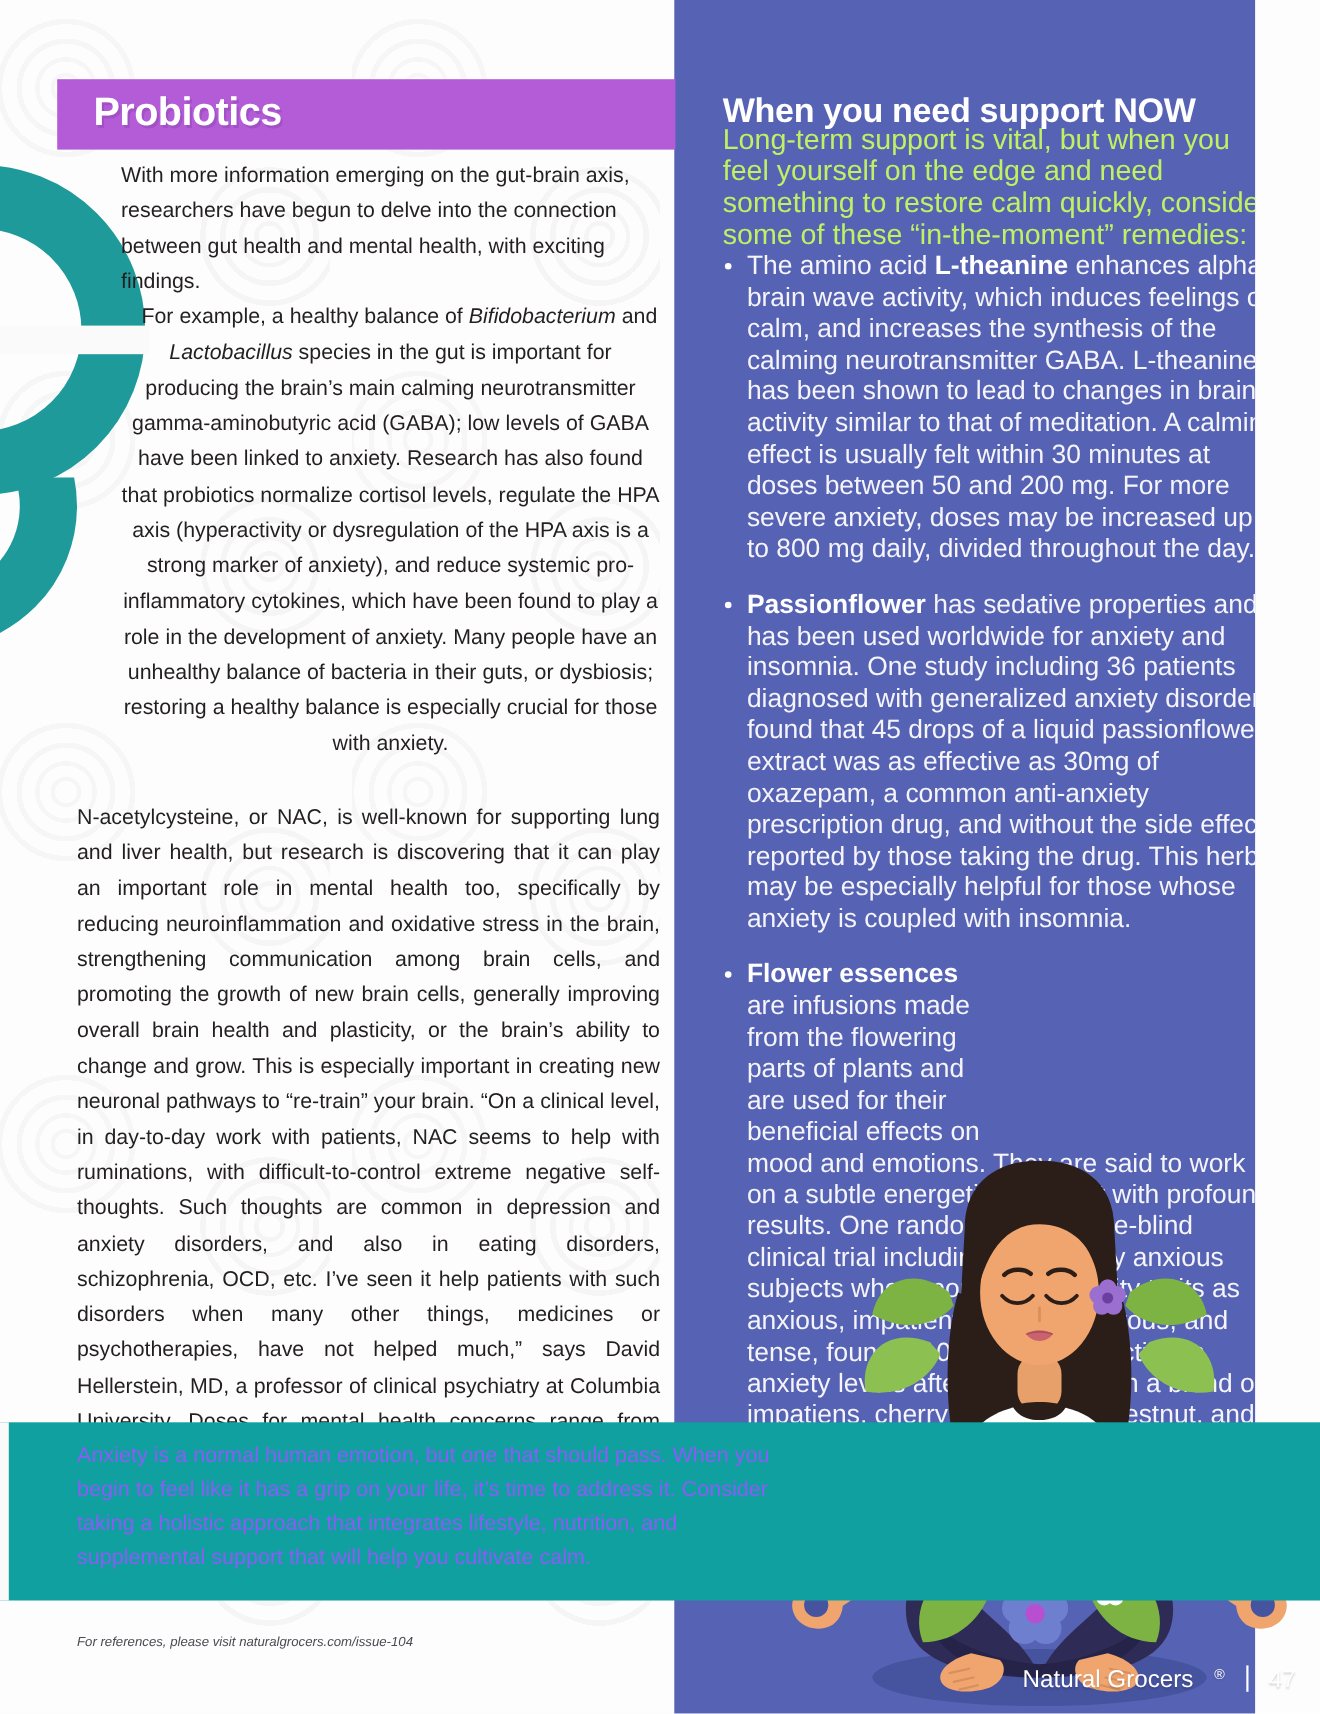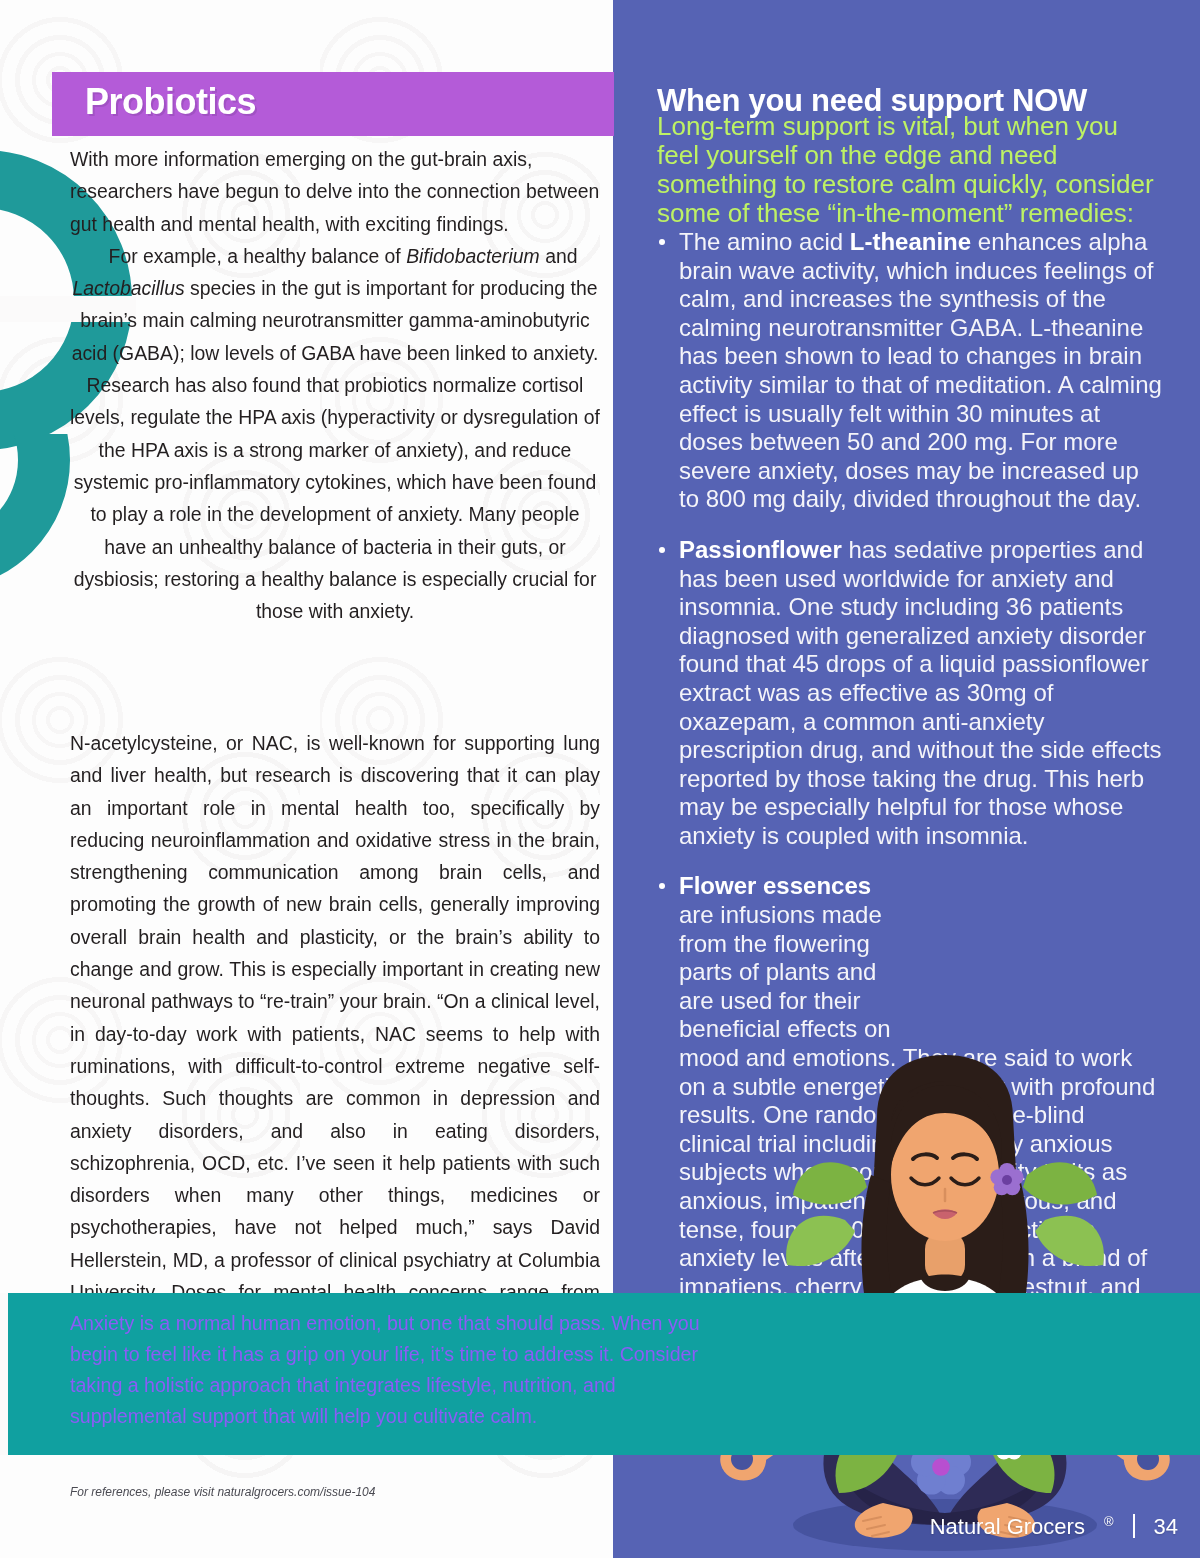--- a/index.html
+++ b/index.html
@@ -61,21 +61,21 @@
     width: 260px; height: 260px;
     border-radius: 50%;
     border: 52px solid #1f9a9a;
     clip-path: polygon(0 40%, 100% 40%, 100% 100%, 0 100%);
   }
 
   
   #right-panel {
     position: absolute;
     left: 613px; top: 0;
-    width: 587px; height: 1558px;
+    width: 528px; height: 1558px;
     background: #5663b4;
     overflow: hidden;
   }
 
   
   .section-header {
     position: absolute;
     left: 52px;
     width: 562px;
     background: #b45bd8;
@@ -97,21 +97,21 @@
     width: 530px;
     font-size: 19.4px;
     line-height: 32.3px;
     color: #231f20;
   }
   .left-body p { margin: 0; }
   .just { text-align: justify; }
   em { font-style: italic; }
 
   
-  #probiotics-body p { text-align: center; }
+  #probiotics-body p { text-align: center; margin-left: 40px; }
   #probiotics-body p.first { text-align: left; }
 
   
   #right-heading {
     position: absolute;
     left: 44px; top: 83px;
     width: 500px;
     font-size: 31px;
     font-weight: bold;
     color: #ffffff;
@@ -434,16 +434,16 @@
   <div id="teal-band"></div>
   <div id="gutter-strip"></div>
   <p id="teal-band-text">Anxiety is a normal human emotion, but one that should pass. When you begin to feel like it has a grip on your life, it’s time to address it. Consider taking a holistic approach that integrates lifestyle, nutrition, and supplemental support that will help you cultivate calm.</p>
 
   <p id="references">For references, please visit naturalgrocers.com/issue-104</p>
 
   <div id="brand-footer">
     <span>Natural Grocers</span>
       <span class="reg">®</span>
     <span class="divider"></span>
-    <span>34</span>
+    <span>47</span>
   </div>
 
 </div>
 
 </body></html>

